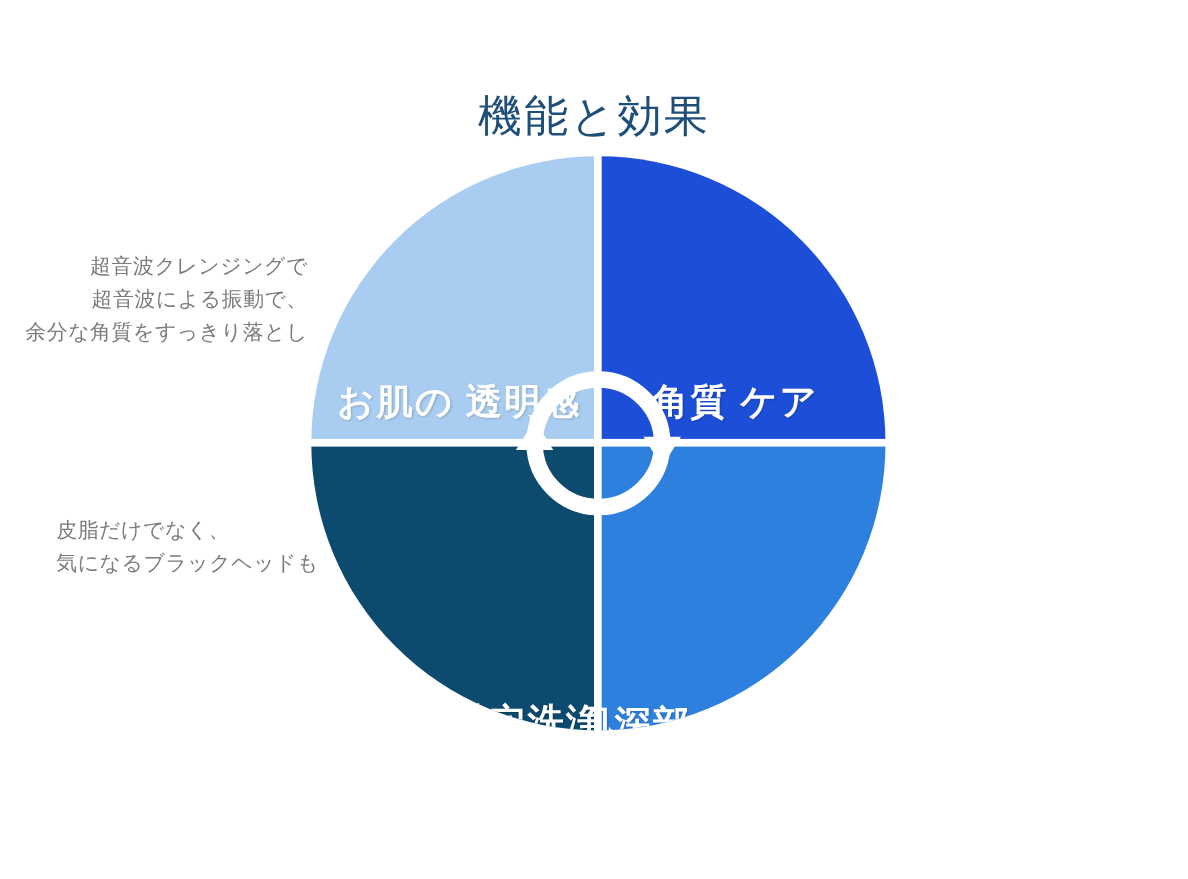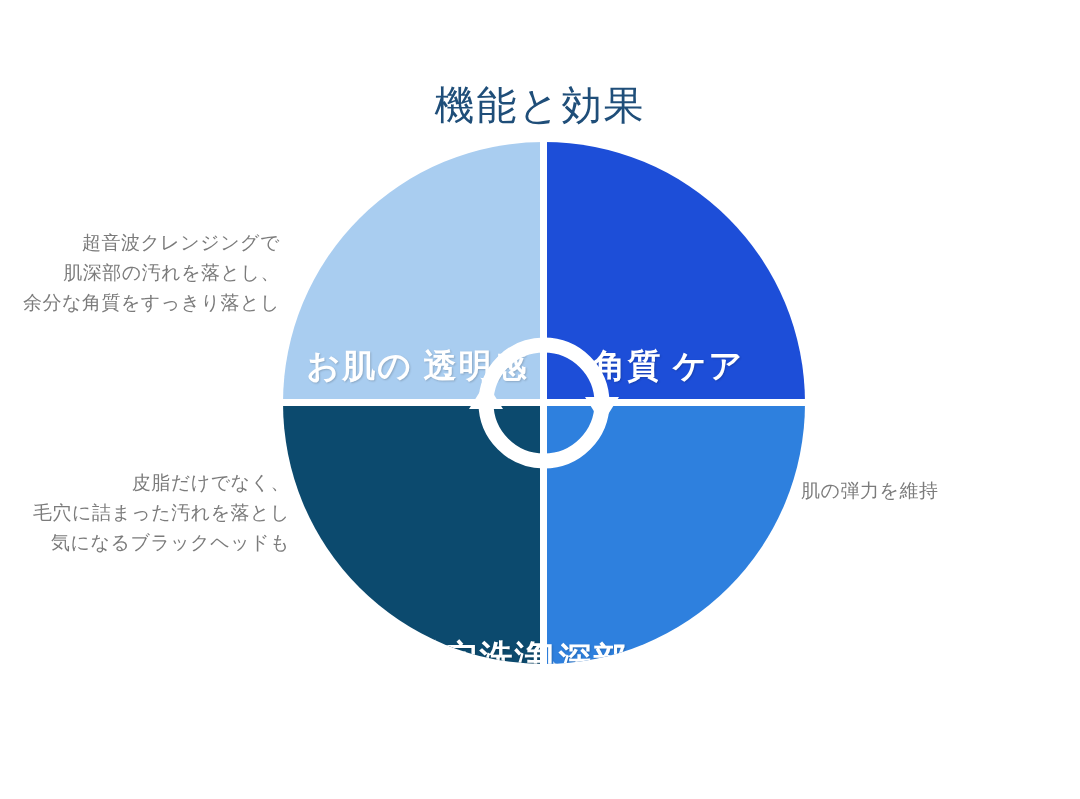--- a/index.html
+++ b/index.html
@@ -135,21 +135,21 @@
     font-size: 19px;
     line-height: 30px;
     letter-spacing: 0.5px;
     font-family: "Liberation Serif", "DejaVu Serif", serif;
     white-space: nowrap;
   }
   .caption .cline { display: block; }
 
   #caption-tl { right: 800px; top: 228px; text-align: right; }
   #caption-tr { left: 800px; top: 243px; text-align: left; }
-  #caption-bl { right: 790px; top: 468px; text-align: right; }
+  #caption-bl { right: 790px; top: 468px; text-align: left; }
   #caption-br { left: 801px; top: 476px; text-align: left; }
 </style>
 </head>
 <body>
 
 <div id="canvas">
 
   <div id="page-title" style="color: rgb(31, 78, 121);">機能と効果</div>
 
   <div id="wheel">
@@ -192,28 +192,26 @@
       <polygon points="138,101 121,74 155,74" fill="#ffffff"></polygon>
 
       <path d="M 138 80 A 58 58 0 0 1 22 80" fill="none" stroke="#ffffff" stroke-width="15" stroke-linecap="butt"></path>
       <polygon points="22,59 39,86 5,86" fill="#ffffff"></polygon>
     </svg>
 
   </div>
 
   <div class="caption" id="caption-tl" style="color: rgb(123, 123, 123); margin-left: 12px;">
     <span class="cline">超音波クレンジングで</span>
-    <span class="cline">肌深部の汚れを落とし、</span>
+    <span class="cline">超音波による振動で、</span>
     <span class="cline">余分な角質をすっきり落とし</span>
   </div>
 
 
   <div class="caption" id="caption-bl" style="color: rgb(123, 123, 123);">
     <span class="cline">皮脂だけでなく、</span>
-    <span class="cline">毛穴に詰まった汚れを落とし</span>
     <span class="cline">気になるブラックヘッドも</span>
   </div>
 
   <div class="caption" id="caption-br" style="color: rgb(123, 123, 123);">
-    <span class="cline">肌の弾力を維持</span>
   </div>
 
 </div>
 
 </body></html>

